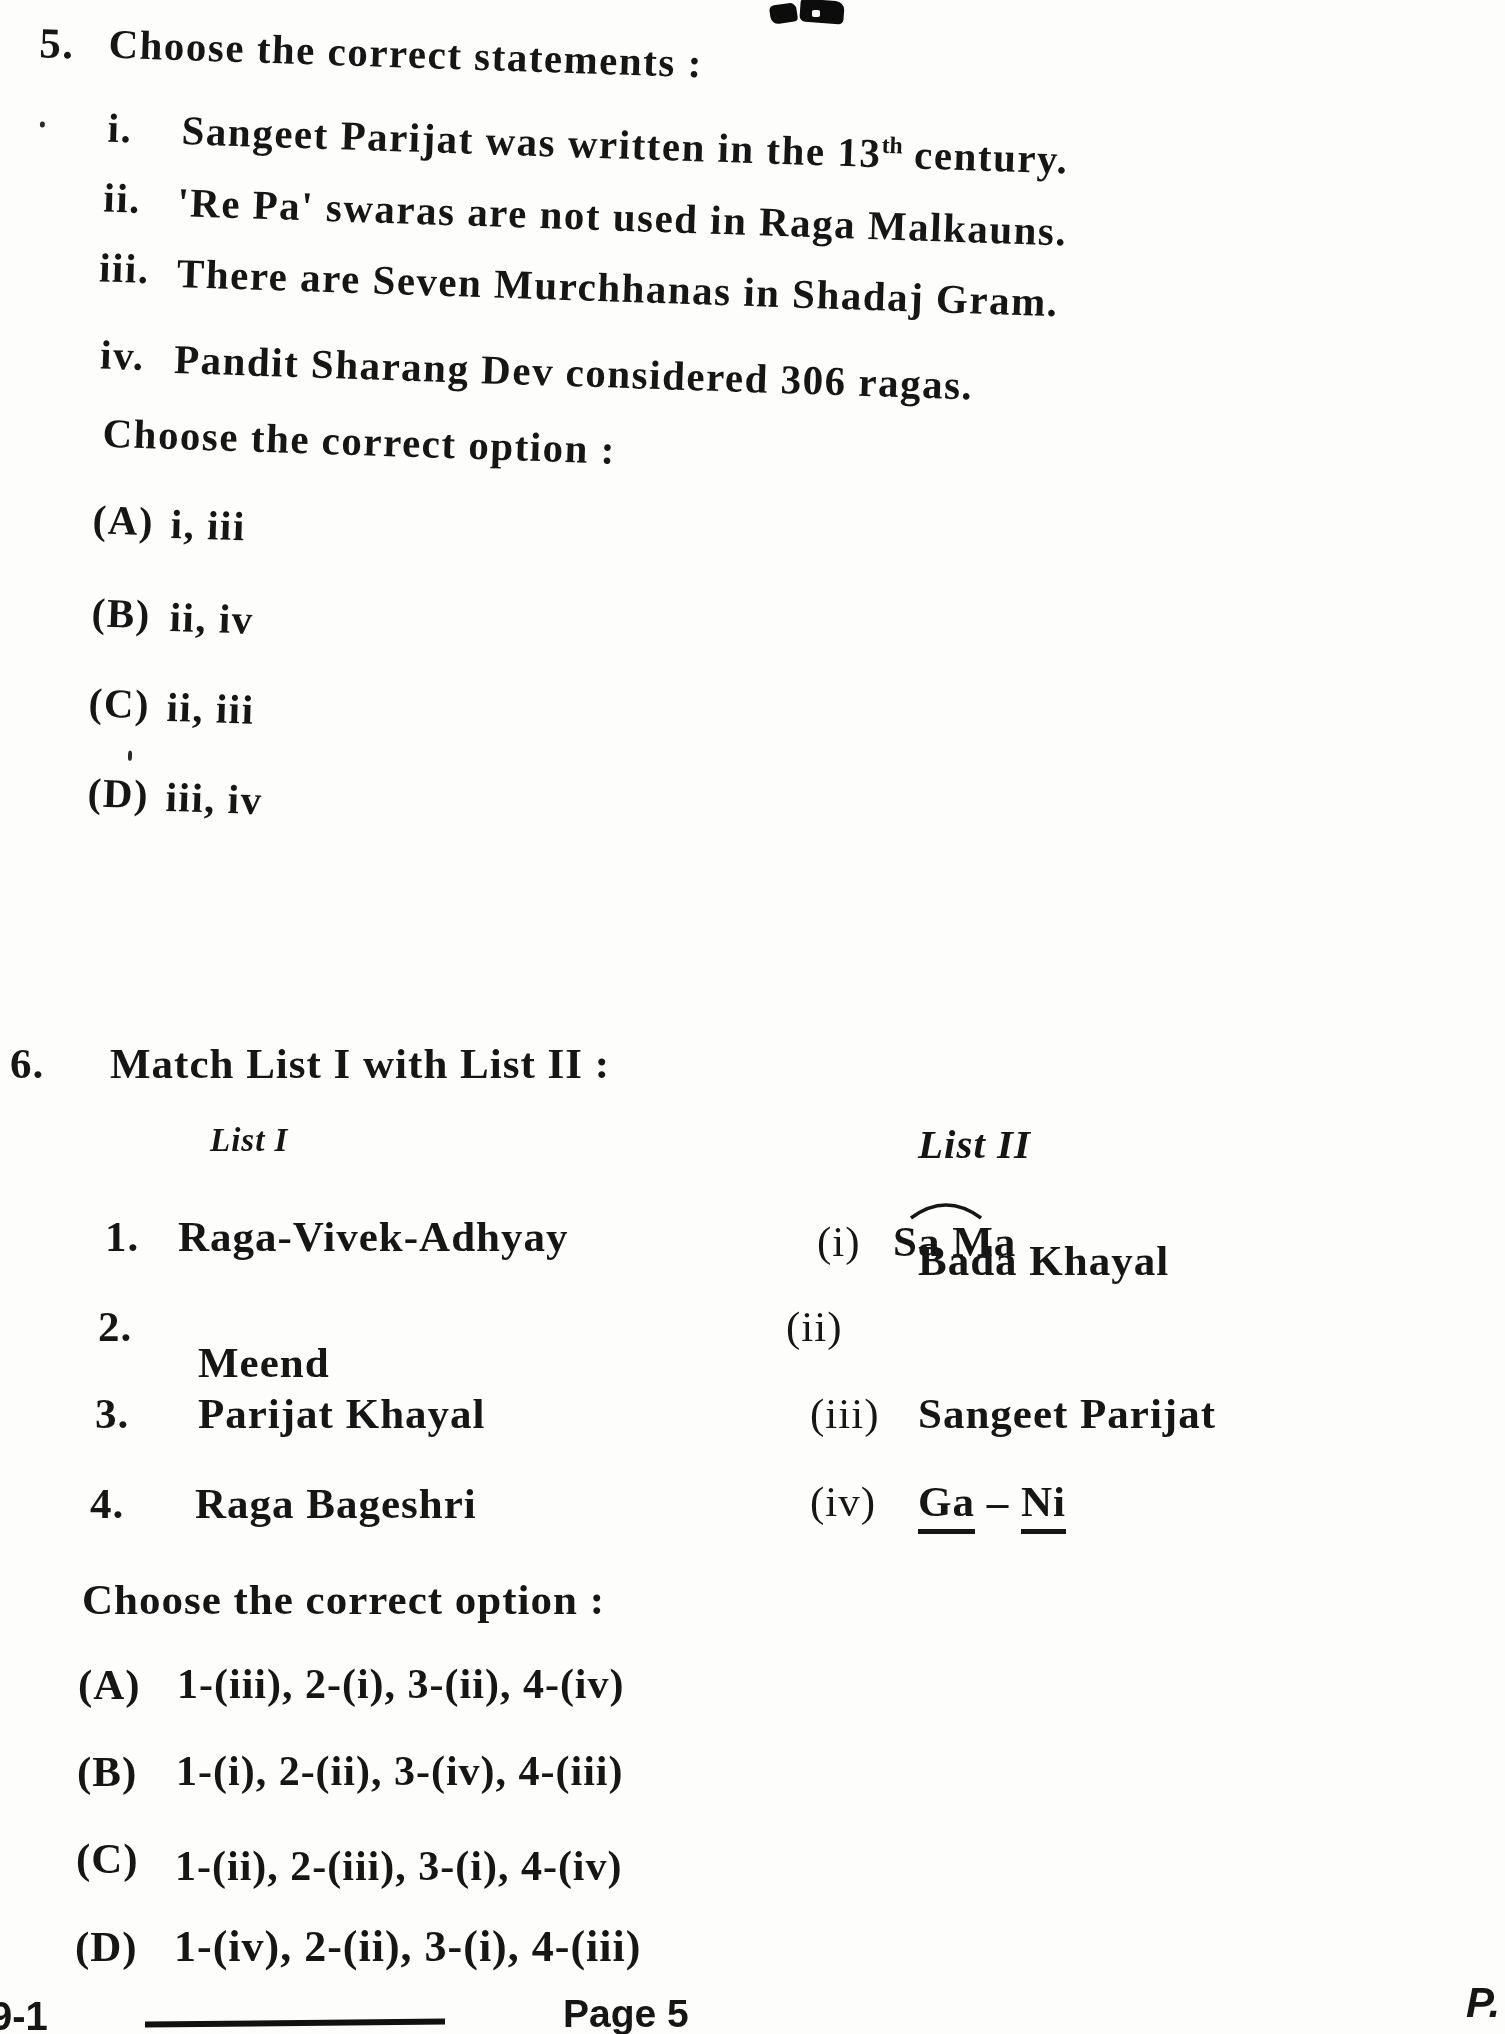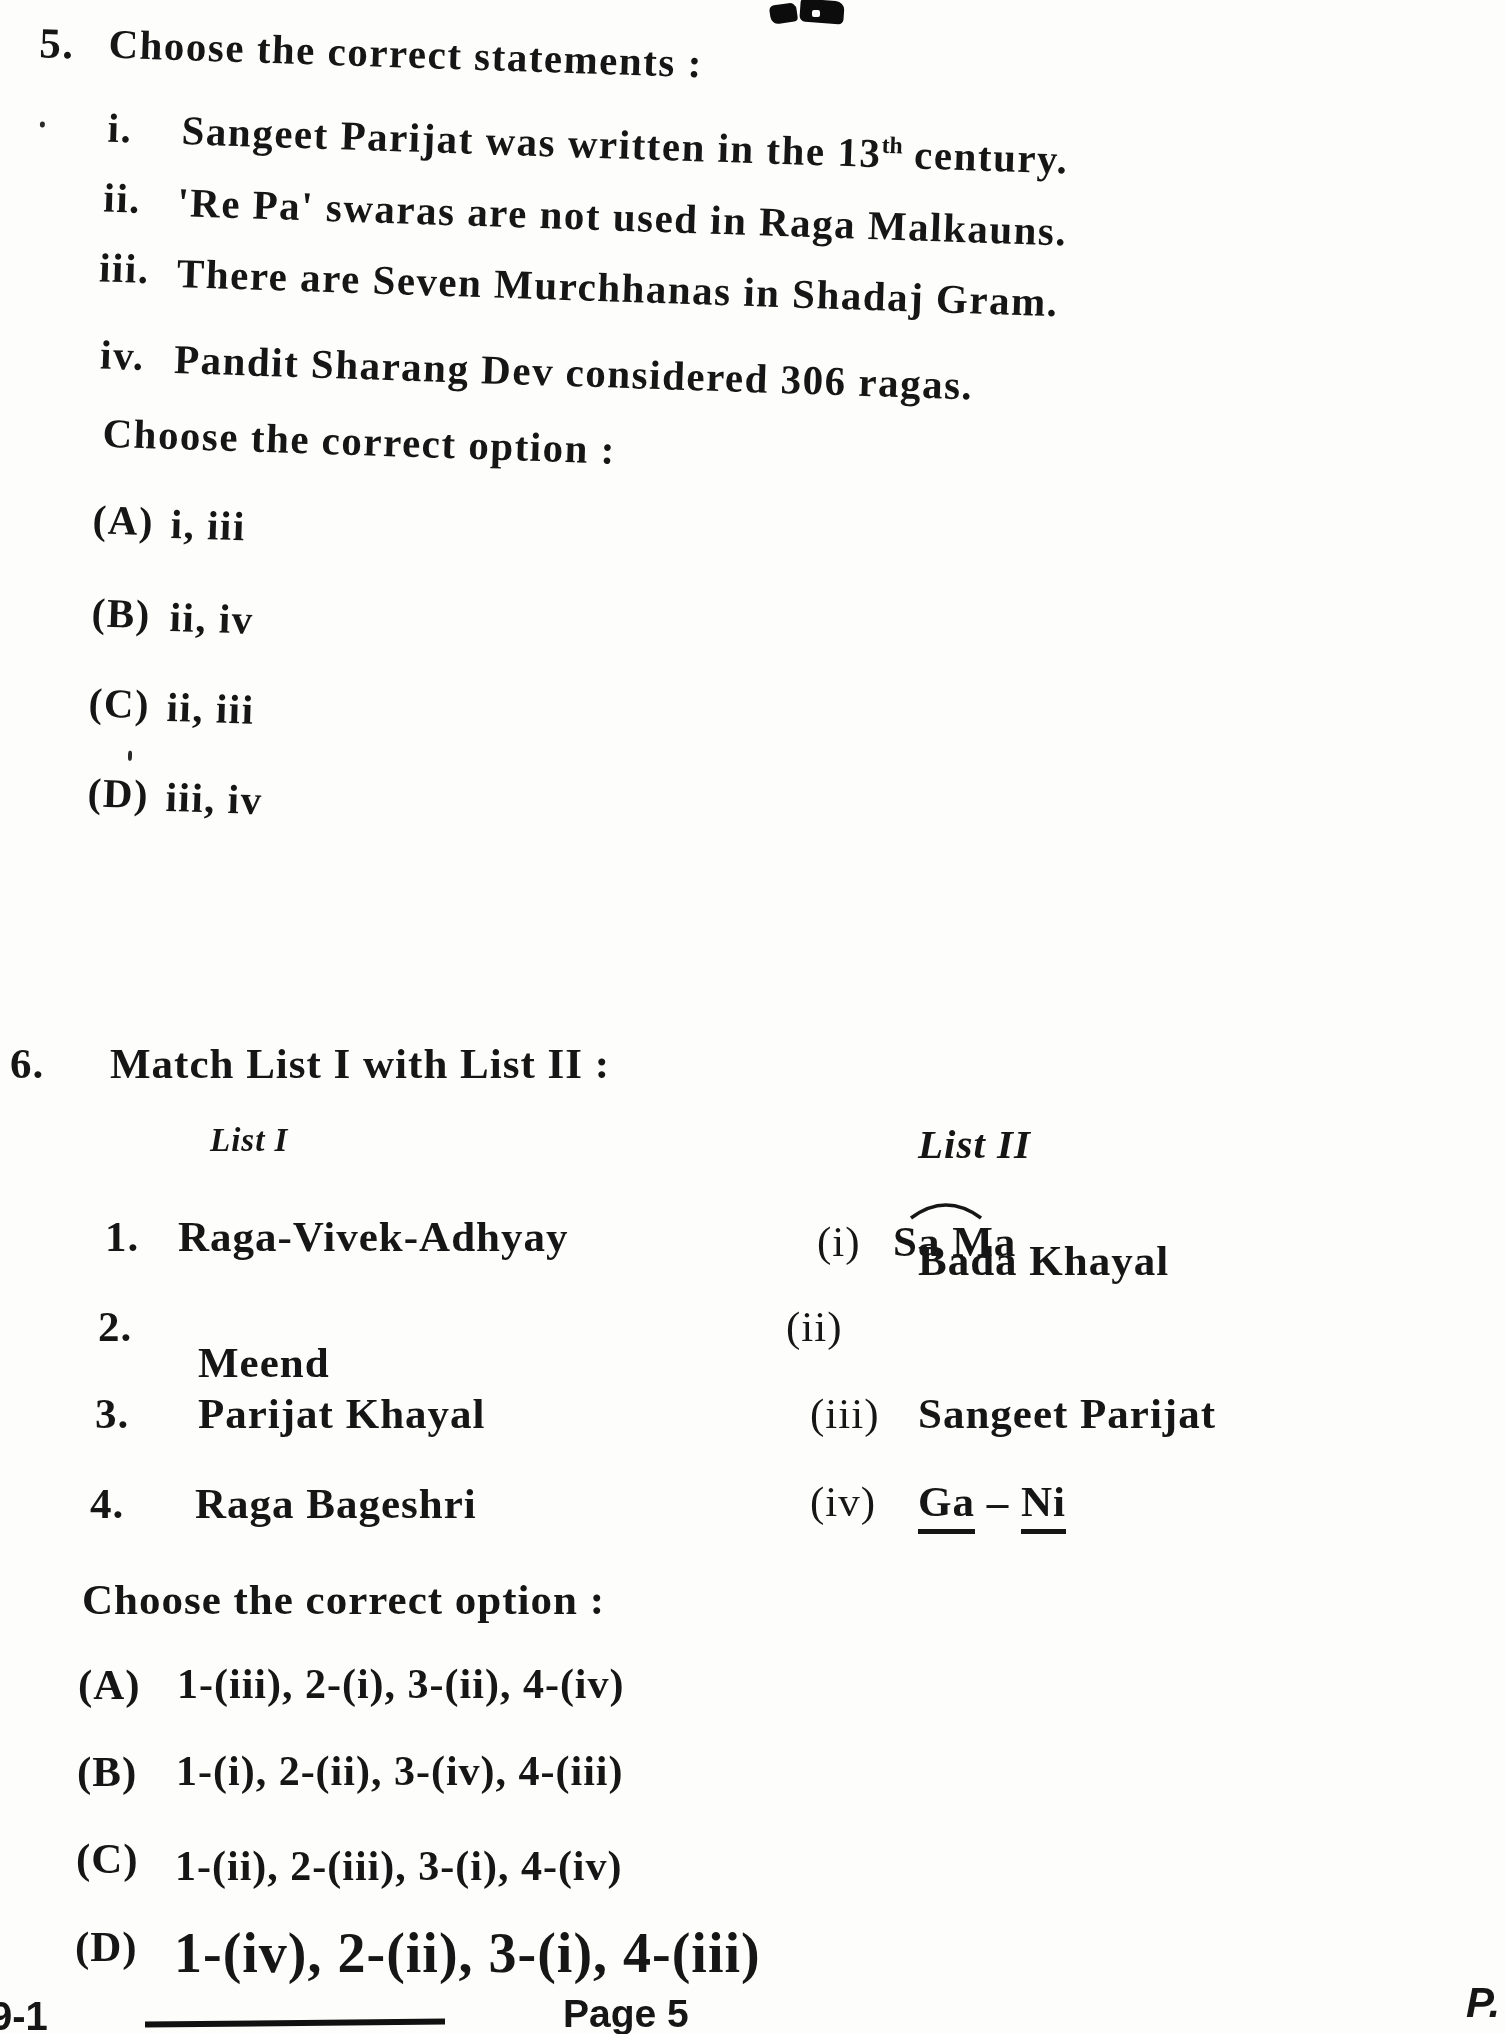--- a/index.html
+++ b/index.html
@@ -122,21 +122,21 @@
   <span class="abs t6" style="left:78px;top:1663px;">(A)</span>
   <span class="abs t6" style="left:177px;top:1663px;font-size:42px;">1-(iii), 2-(i), 3-(ii), 4-(iv)</span>
 
   <span class="abs t6" style="left:77px;top:1750px;">(B)</span>
   <span class="abs t6" style="left:176px;top:1750px;font-size:42px;">1-(i), 2-(ii), 3-(iv), 4-(iii)</span>
 
   <span class="abs t6" style="left:76px;top:1837px;">(C)</span>
   <span class="abs t6" style="left:175px;top:1837px;font-size:42px;margin-top:8px;">1-(ii), 2-(iii), 3-(i), 4-(iv)</span>
 
   <span class="abs t6" style="left:75px;top:1925px;">(D)</span>
-  <span class="abs t6" style="left:174px;top:1925px;font-size:56px;">1-(iv), 2-(ii), 3-(i), 4-(iii)</span>
+  <span class="abs t6" style="left:174px;top:1925px;font-size:44px;">1-(iv), 2-(ii), 3-(i), 4-(iii)</span>
 
 </section>
 
 <footer>
   <span class="abs sans" style="left:-10px;top:1996px;font-size:40px;font-weight:600;">9-1</span>
   <div class="footer-line"></div>
   <span class="abs sans" style="left:563px;top:1994px;font-size:39px;font-weight:600;">Page 5</span>
   <span class="abs sans ital" style="left:1466px;top:1982px;font-size:42px;font-weight:700;">P.</span>
 </footer>
 

